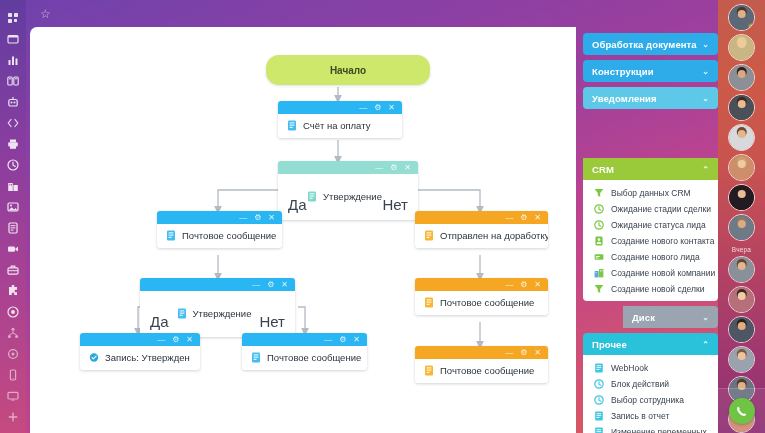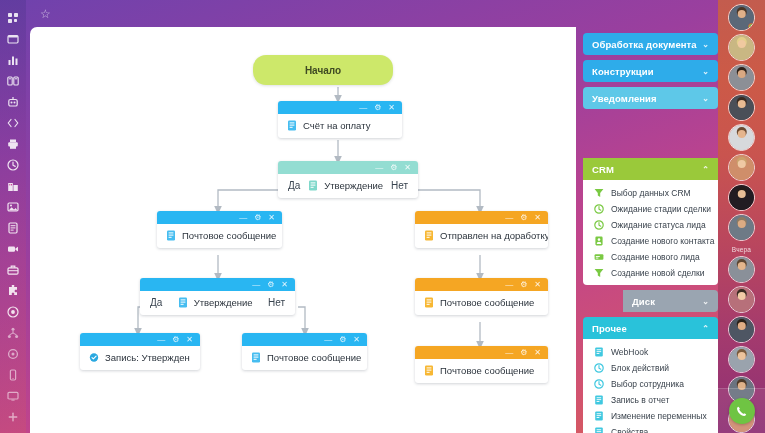--- a/index.html
+++ b/index.html
@@ -83,21 +83,21 @@
   }
   .node.blue   .bar { background: #29b6f2; }
   .node.teal   .bar { background: #93ddd2; }
   .node.orange .bar { background: #f5a623; }
 
   .node .body .glyph { width: 10px; height: 11px; flex: none; }
 
   
   .node.cond .body { justify-content: space-between; gap: 0; padding: 6px 10px 7px 10px; }
   .node.cond .cond-mid { display: flex; align-items: center; gap: 6px; }
-  .node.cond .branch { font-size: 10px; color: #394450; }
+  .node.cond .branch { font-size: 15px; color: #394450; margin-top: 16px; }
 
   
   .start-node {
     position: absolute;
     background: #cde86a;
     border-radius: 13px;
     display: flex; align-items: center; justify-content: center;
     font-size: 10px; color: #3f4a23; font-weight: bold;
     box-shadow: 0 1px 3px rgba(30,40,60,.14);
   }
@@ -334,21 +334,21 @@
           <path d="M282,163 L188,163 L188,183"></path>
           <path d="M368,163 L450,163 L450,183"></path>
           <path d="M188,228 L188,250"></path>
           <path d="M450,228 L450,250"></path>
           <path d="M165,280 L108,280 L108,305"></path>
           <path d="M268,280 L275,280 L275,305"></path>
           <path d="M450,295 L450,318"></path>
         </g>
       </svg>
 
-      <div class="start-node" style="left:223px; top:28px; width:140px; height:30px;">
+      <div class="start-node" style="left:236px; top:28px; width:164px; height:30px;">
         <span>Начало</span>
       </div>
 
       <div class="node blue" style="left:248px; top:74px; width:124px;">
         <div class="bar">
           <span class="wbtn">—</span>
           <span class="wbtn">⚙</span>
           <span class="wbtn">✕</span>
         </div>
         <div class="body">
@@ -562,20 +562,30 @@
           <div class="gitem">
             <svg class="gi" viewBox="0 0 10 10">
               <rect x="0.6" y="2.2" width="8.8" height="5.6" rx="1.1" fill="#7ac943"></rect>
               <rect x="1.8" y="4" width="4" height="0.9" fill="#fff"></rect>
               <rect x="1.8" y="5.6" width="2.6" height="0.9" fill="#fff"></rect>
             </svg>
             <span>Создание нового лида</span>
           </div>
           <div class="gitem">
             <svg class="gi" viewBox="0 0 10 10">
+              <rect x="0.6" y="3" width="4" height="6.4" fill="#5aa8d8"></rect>
+              <rect x="5" y="1" width="4.4" height="8.4" fill="#7ac943"></rect>
+              <rect x="1.6" y="4.2" width="1" height="1" fill="#fff"></rect>
+              <rect x="6" y="2.4" width="1" height="1" fill="#fff"></rect>
+              <rect x="7.6" y="2.4" width="1" height="1" fill="#fff"></rect>
+            </svg>
+            <span>Создание новой компании</span>
+          </div>
+          <div class="gitem">
+            <svg class="gi" viewBox="0 0 10 10">
               <path d="M0.6,1 L9.4,1 L6.2,5 L6.2,9 L3.8,7.6 L3.8,5 Z" fill="#7ac943"></path>
             </svg>
             <span>Создание новой сделки</span>
           </div>
         </div>
       </div>
       <div class="group c-grey">
         <div class="ghead">
           <span>Диск</span>
           <span class="chev">⌄</span>

